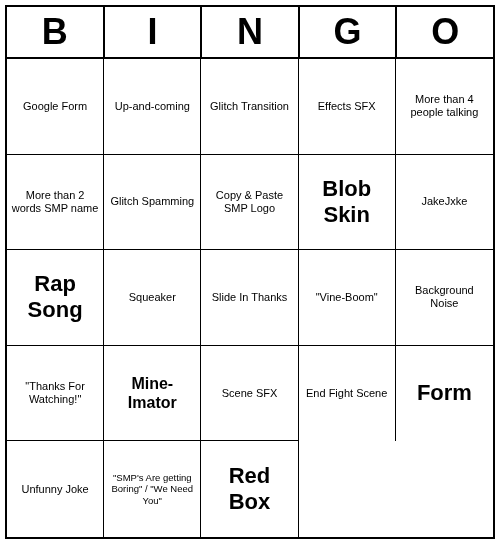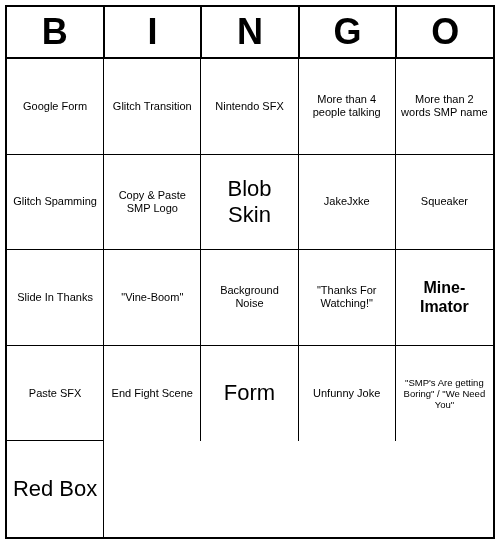--- a/index.html
+++ b/index.html
@@ -67,21 +67,21 @@
     .bingo-cell:nth-child(5n) {
       border-right: none;
     }
 
     .bingo-cell:nth-last-child(-n+5) {
       border-bottom: none;
     }
 
     .bingo-cell.large-text {
       font-size: 22px;
-      font-weight: normal;
+      font-weight: bold;
     }
 
     .bingo-cell.medium-text {
       font-size: 16px;
       font-weight: bold;
     }
 
     .bingo-cell.small-text {
       font-size: 9.5px;
     }
@@ -93,38 +93,40 @@
   <div class="bingo-header">
     <div class="bingo-header-cell">B</div>
     <div class="bingo-header-cell">I</div>
     <div class="bingo-header-cell">N</div>
     <div class="bingo-header-cell">G</div>
     <div class="bingo-header-cell">O</div>
   </div>
   <div class="bingo-grid">
 
     <div class="bingo-cell">Google Form</div>
+    <div class="bingo-cell">Up-and-coming</div>
     <div class="bingo-cell">Glitch Transition</div>
-    <div class="bingo-cell">Nintendo SFX</div>
+    <div class="bingo-cell">Effects SFX</div>
 
     <div class="bingo-cell">More than 4 people talking</div>
     <div class="bingo-cell">More than 2 words SMP name</div>
     <div class="bingo-cell">Glitch Spamming</div>
     <div class="bingo-cell">Copy &amp; Paste SMP Logo</div>
     <div class="bingo-cell large-text">Blob Skin</div>
 
     <div class="bingo-cell">JakeJxke</div>
+    <div class="bingo-cell large-text">Rap Song</div>
     <div class="bingo-cell">Squeaker</div>
     <div class="bingo-cell">Slide In Thanks</div>
     <div class="bingo-cell">"Vine-Boom"</div>
 
     <div class="bingo-cell">Background Noise</div>
     <div class="bingo-cell">"Thanks For Watching!"</div>
     <div class="bingo-cell medium-text">Mine-Imator</div>
-    <div class="bingo-cell">Paste SFX</div>
+    <div class="bingo-cell">Scene SFX</div>
     <div class="bingo-cell">End Fight Scene</div>
 
     <div class="bingo-cell large-text">Form</div>
     <div class="bingo-cell">Unfunny Joke</div>
     <div class="bingo-cell small-text">"SMP's Are getting Boring" / "We Need You"</div>
     <div class="bingo-cell large-text">Red Box</div>
   </div>
 </div>
 
 </body></html>

